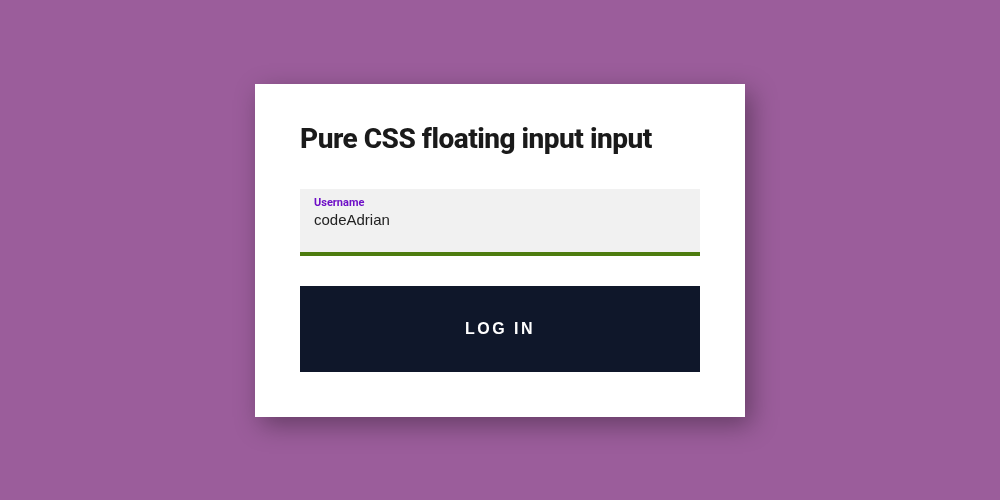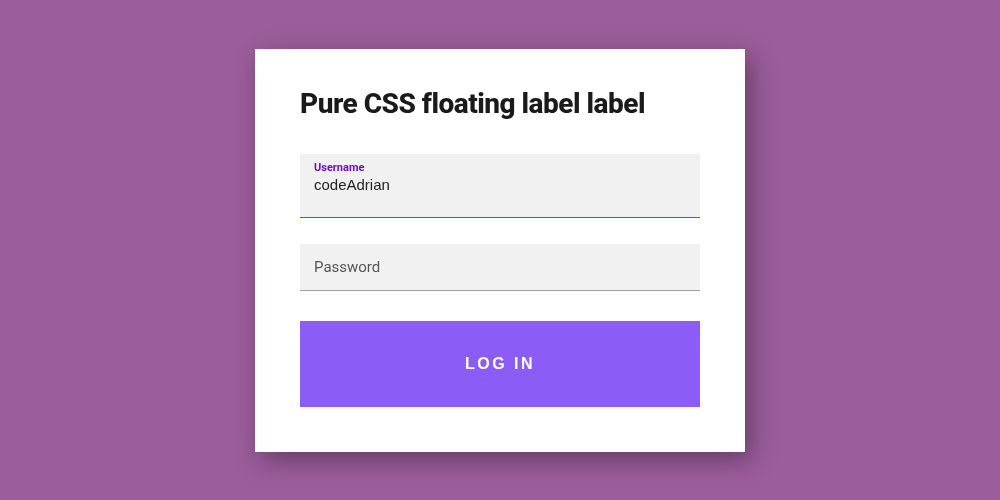--- a/index.html
+++ b/index.html
@@ -28,21 +28,21 @@
       color: #1a1a1a;
       letter-spacing: -0.5px;
       margin-bottom: 34px;
     }
     .field {
       position: relative;
       background: #f1f1f1;
       margin-bottom: 26px;
     }
     .field.filled {
-      border-bottom: 1px solid #4d7c0f;
+      border-bottom: 4px solid #4d7c0f;
     }
     .field.empty {
       border-bottom: 1px solid #9e9e9e;
     }
     .floating-label {
       position: absolute;
       top: 7px;
       left: 14px;
       font-size: 11px;
       font-weight: 700;
@@ -69,41 +69,37 @@
       border: none;
       background: transparent;
       padding: 14px 14px 14px 14px;
       font-size: 15px;
       color: transparent;
       outline: none;
       height: 46px;
     }
     .login-btn {
       width: 100%;
-      background: #8b5cf6;
+      background: #0f172a;
       color: #ffffff;
       border: none;
       padding: 34px 0;
       font-size: 16px;
       font-weight: 700;
       letter-spacing: 2.5px;
       cursor: pointer;
       margin-top: 4px;
     }
   </style>
 </head>
 <body>
 
 <div class="card">
-  <h1 class="title">Pure CSS floating label label</h1>
+  <h1 class="title">Pure CSS floating input input</h1>
 
   <div class="field filled">
     <span class="floating-label">Username</span>
     <input class="input" type="text" value="codeAdrian" style="">
   </div>
 
-  <div class="field empty">
-    <span class="placeholder-label">Password</span>
-    <input class="input-empty" type="password" value="" style="">
-  </div>
 
   <button class="login-btn">LOG IN</button>
 </div>
 
 </body></html>

